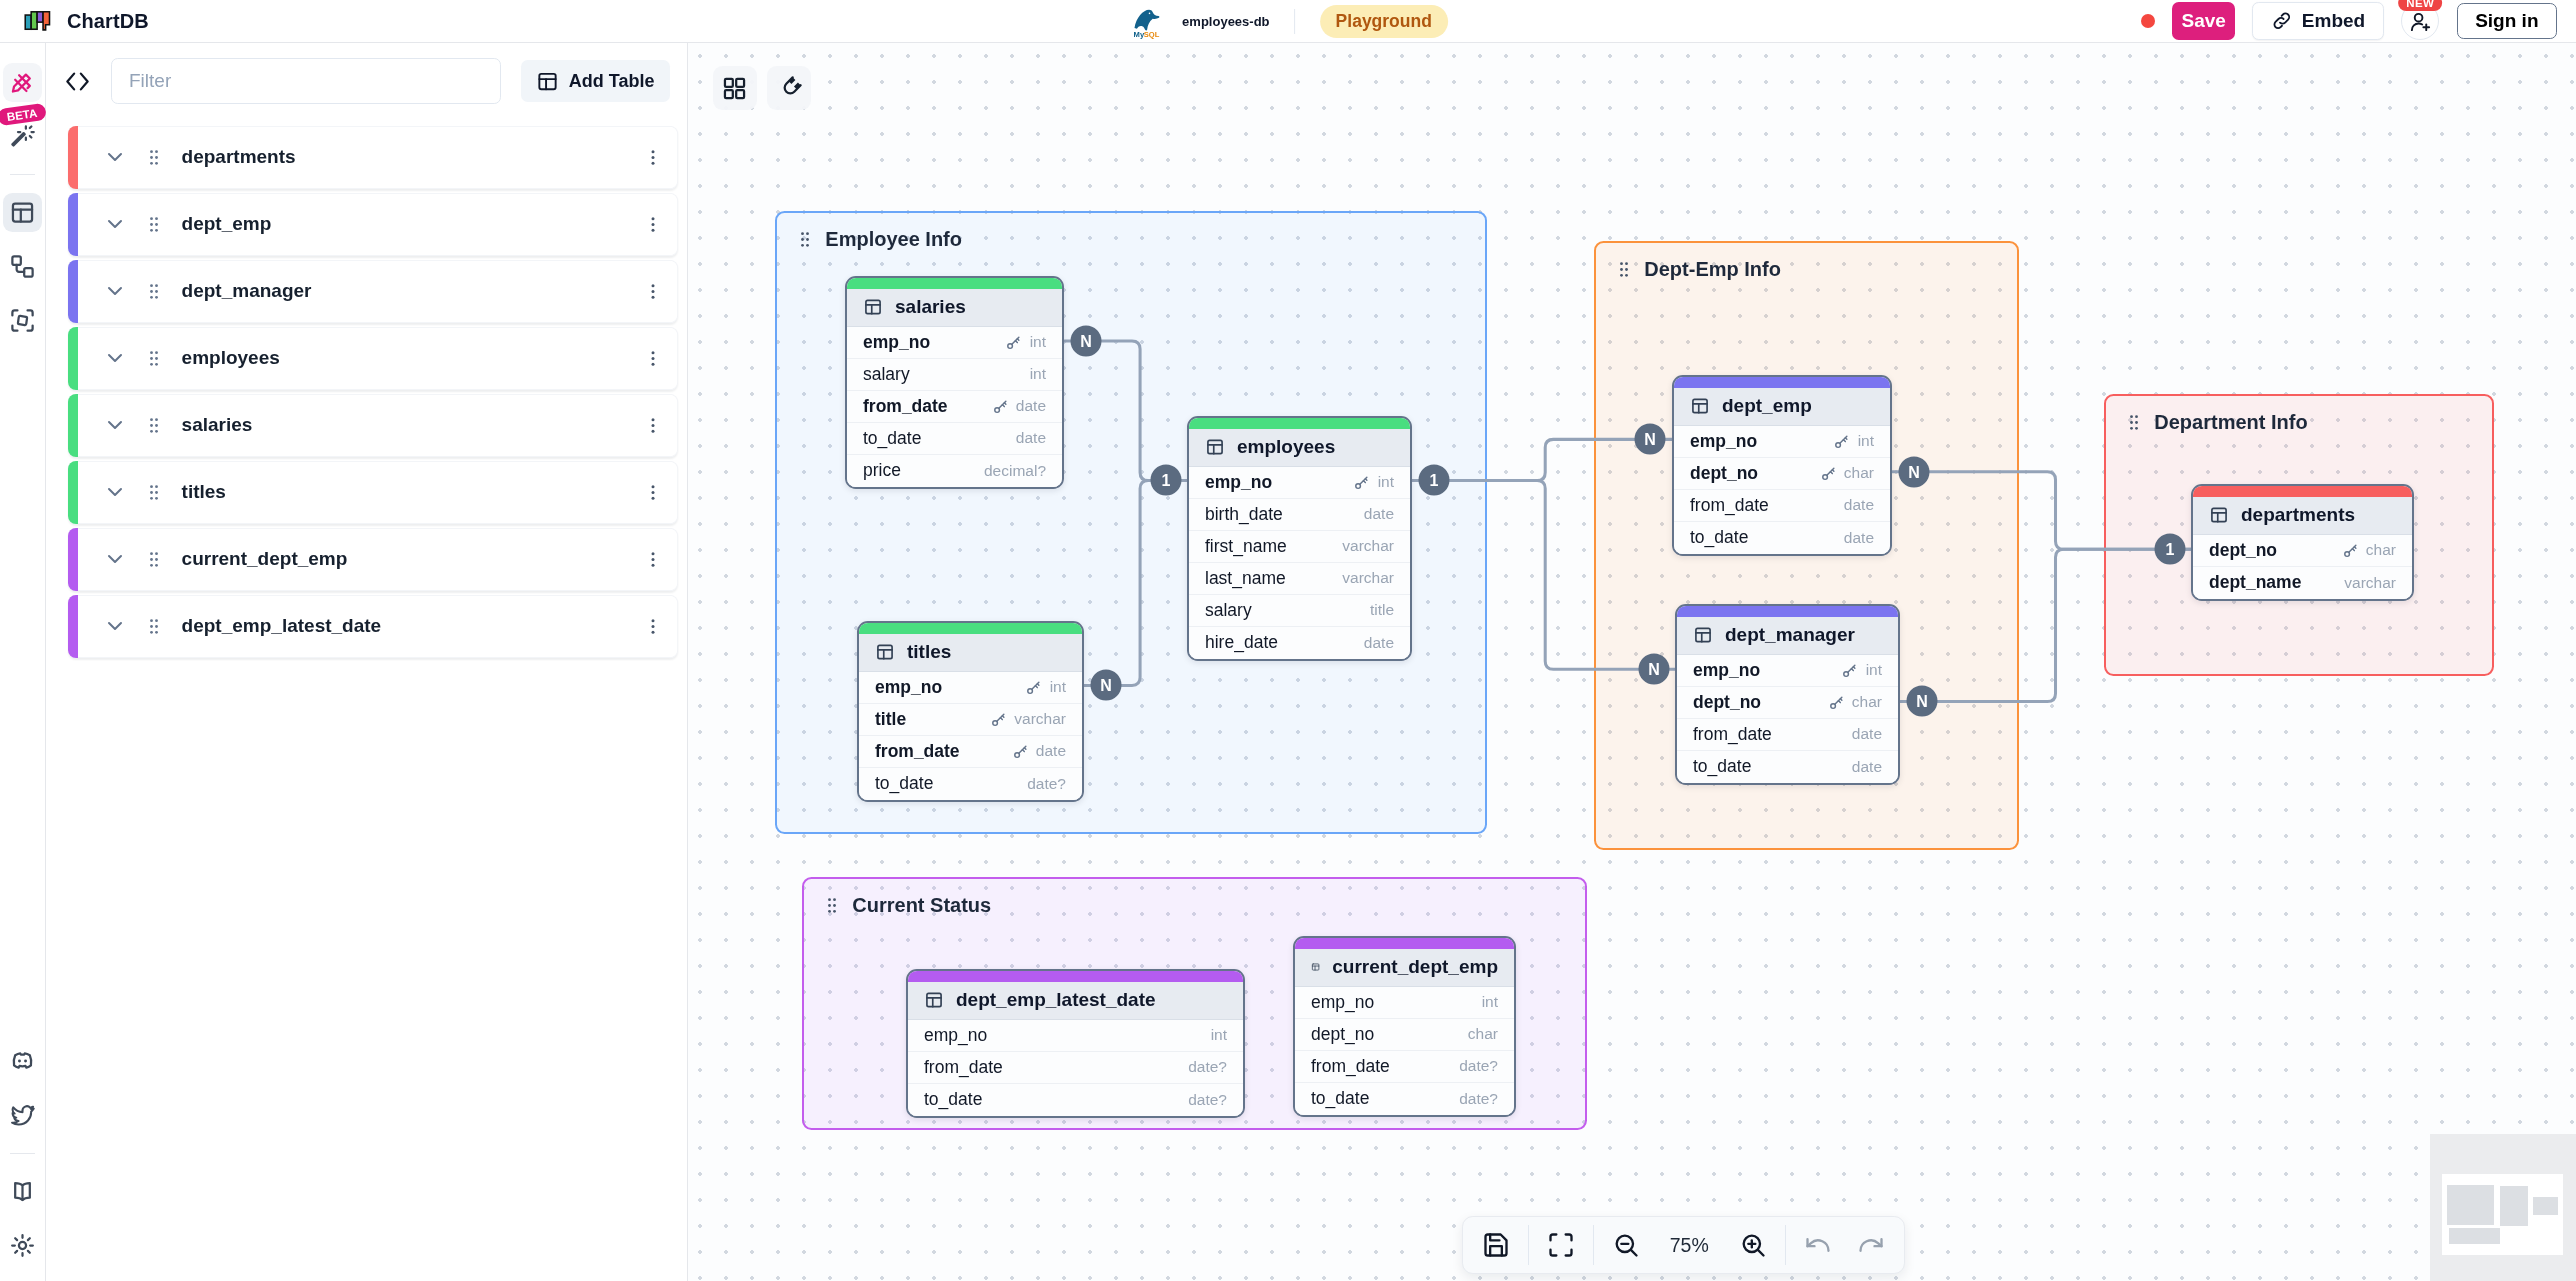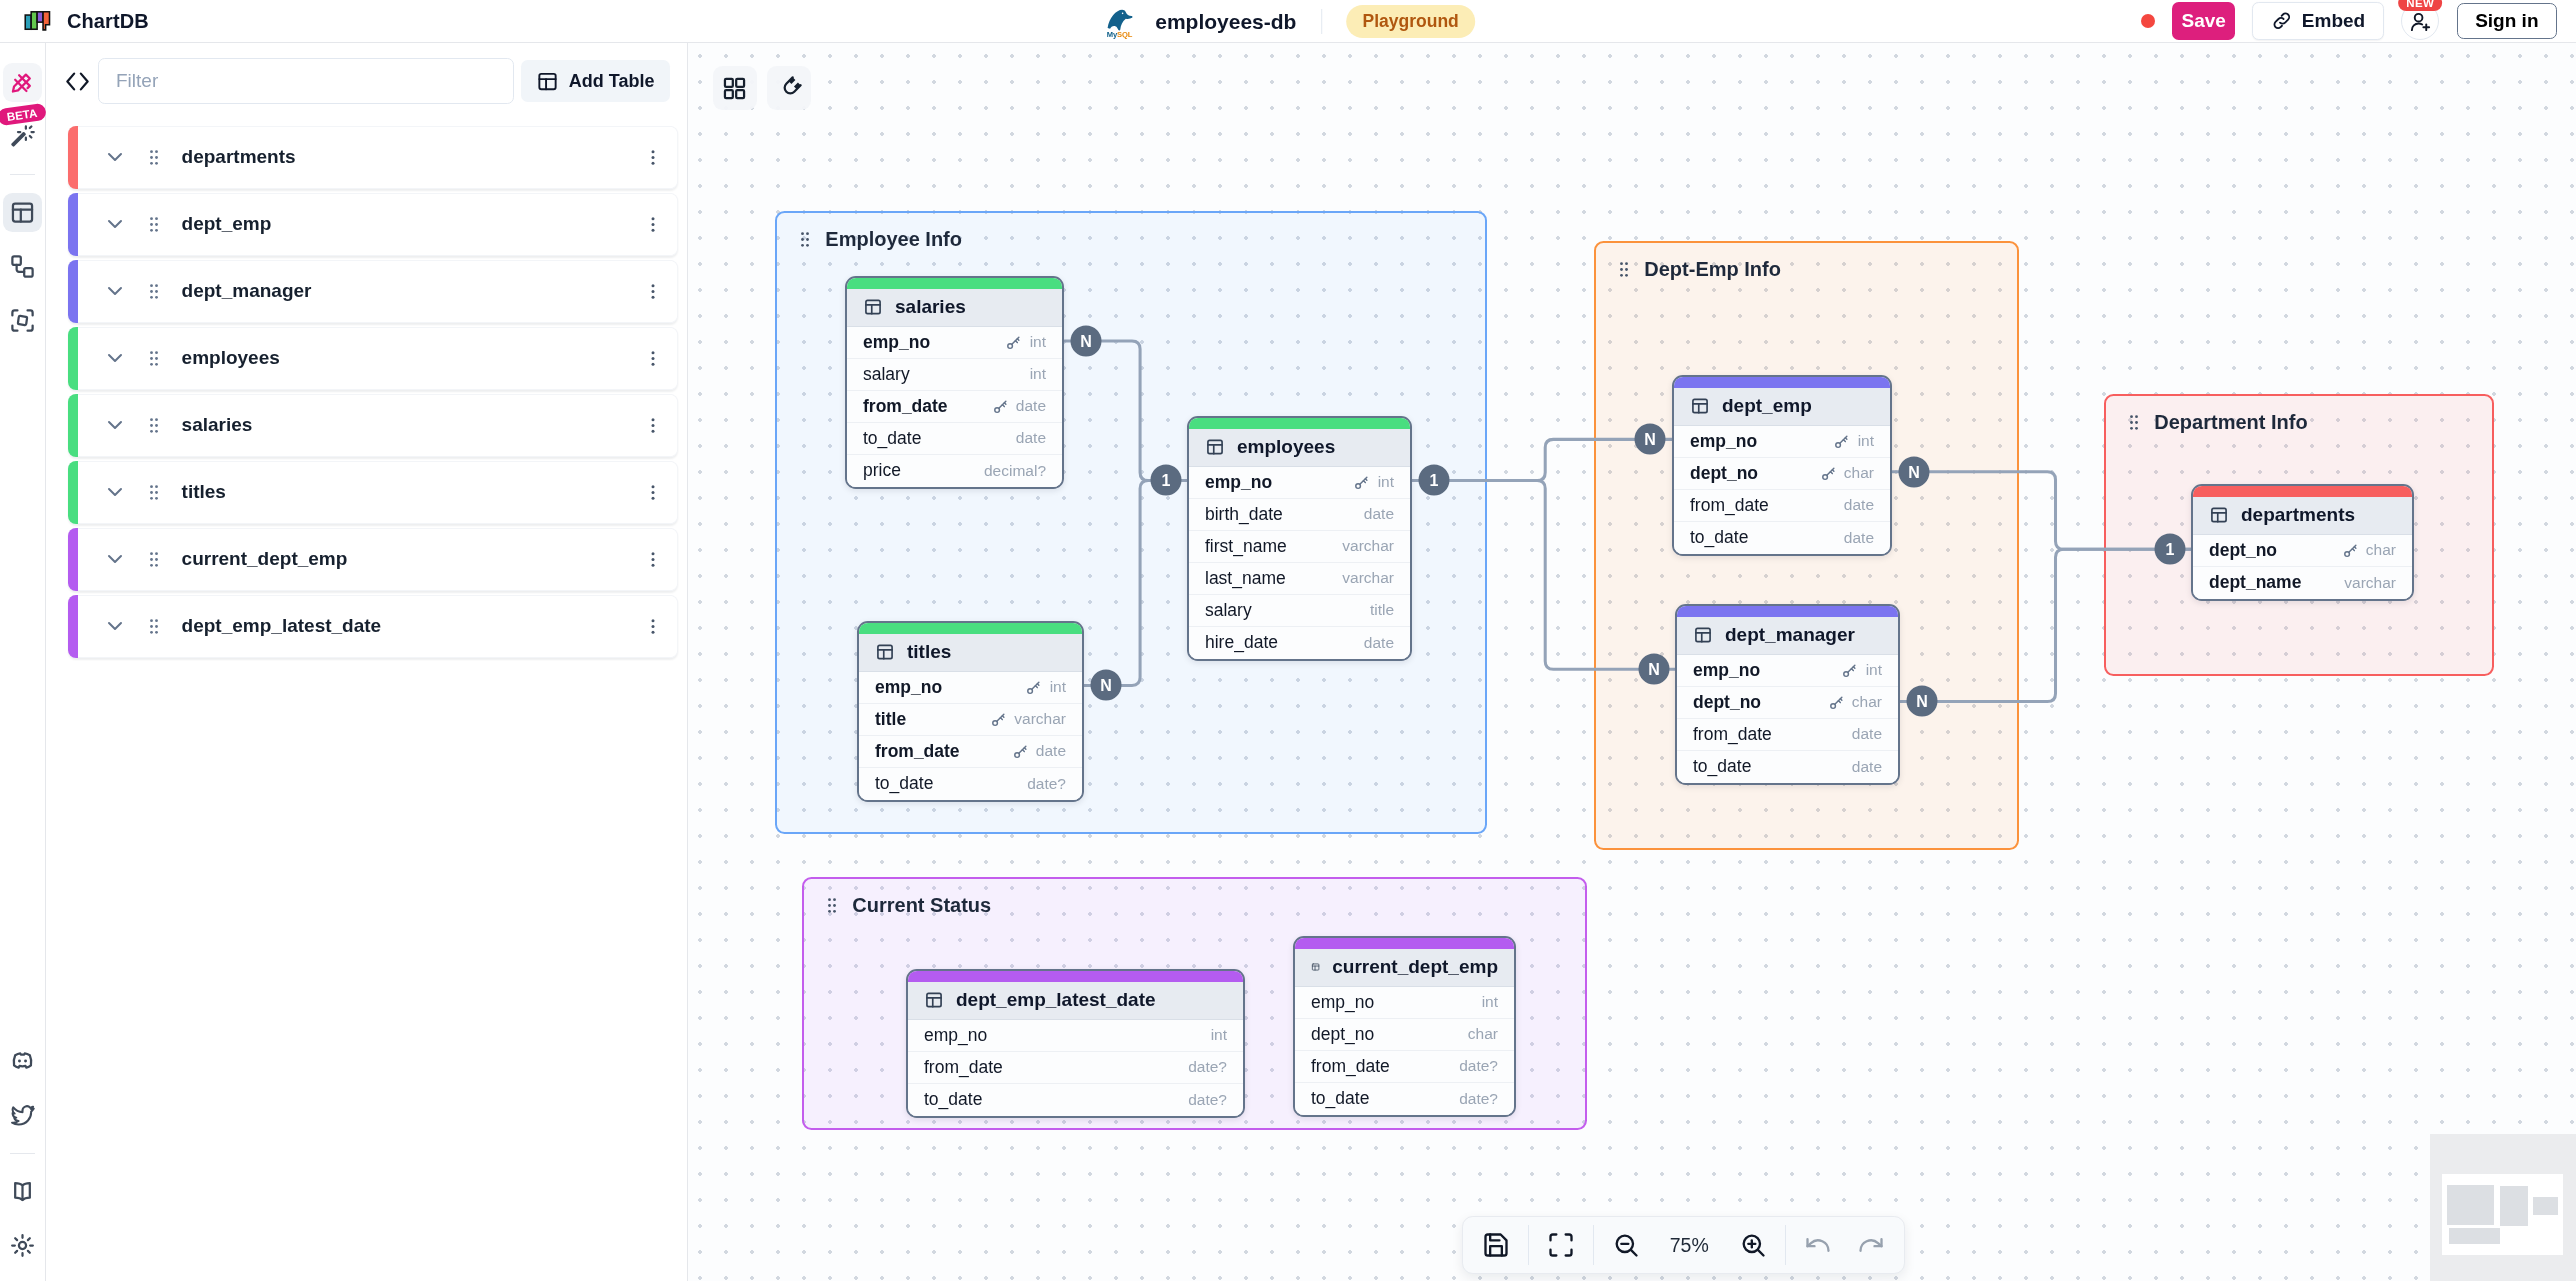--- a/index.html
+++ b/index.html
@@ -10,21 +10,21 @@
   
   .topbar { position:absolute; left:0; top:0; right:0; height:43px; background:#fff;
             border-bottom:0.7px solid #e5e7eb; display:flex; align-items:center; z-index:50; }
   .tb-left { display:flex; align-items:center; padding-left:20px; gap:12px; }
   .logo { width:35px; height:31px; display:inline-block; }
   .appname { font-size:20px; font-weight:700; letter-spacing:0.1px; }
   .menubar { display:flex; gap:43px; margin-left:38px; }
   .tb-center { position:absolute; left:50%; top:0; height:43px; transform:translateX(-50%);
                display:flex; align-items:center; gap:15px; }
   .mysql-ic { width:39px; height:35px; }
-  .dname { font-size:21px; font-weight:700; }
+  .dname { font-size:13px; font-weight:700; }
   .vdiv { width:1.3px; height:25.6px; background:#e2e8f0; margin:0 9.4px; }
   .playground { background:#fcedb6; color:#b0570f; font-size:17.5px; font-weight:600;
                 padding:6px 16px; border-radius:673px; }
   .tb-right { margin-left:auto; display:flex; align-items:center; gap:17.5px; padding-right:19px; }
   .dot { width:14px; height:14px; border-radius:50%; background:#f4473f; }
   .btn-save { background:#dd1f7d; color:#fff; font-size:19px; font-weight:600; border:none;
               border-radius:6.7px; padding:8px 9px; font-family:inherit; }
   .btn-embed { background:#fff; border:0.7px solid #e2e8f0; border-radius:6.7px; font-family:inherit;
                font-size:19px; font-weight:600; color:#0f172a; padding:7.4px 17.5px;
                display:flex; align-items:center; gap:9.4px; box-shadow:0 0.7px 1.3px rgba(15,23,42,.05); }
@@ -50,21 +50,21 @@
   .rail .ritem.hl .ic { color:#e0187c; }
   .rail .ritem.active { background:#e9edf2; }
   .rail .rdiv { width:25.6px; height:1.3px; background:#e5e8ed; margin:2.7px 0; }
   .rail .spacer { flex:1; }
   .beta { position:absolute; top:-10.8px; left:-5.4px; background:#e0187c; color:#fff; font-size:11.5px;
           font-weight:800; padding:2.7px 8.8px; border-radius:673px; transform:rotate(-8deg); z-index:2; }
 
   
   .panel { position:absolute; left:46px; top:43px; bottom:0; width:642px; background:#fff;
            border-right:0.7px solid #e5e7eb; z-index:30; }
-  .panel-head { display:flex; align-items:center; gap:7px; padding:15px 17.5px 13.5px 17.5px; }
+  .panel-head { display:flex; align-items:center; gap:20px; padding:15px 17.5px 13.5px 17.5px; }
   .code-ic { width:27px; height:27px; color:#111827; flex:0 0 auto; }
   .filter-input { flex:1; height:46px; border:0.7px solid #e2e8f0; border-radius:6.7px; font-family:inherit;
                   font-size:19px; padding:0 17.5px; color:#0f172a; outline:none; }
   .filter-input::placeholder { color:#94a3b8; }
   .btn-addtable { background:#f1f5f9; border:none; border-radius:6.7px; height:42px; padding:6px 15px;
                   display:flex; align-items:center; gap:9.4px; font-family:inherit; font-size:18px;
                   font-weight:600; color:#0f172a; }
   .btn-addtable .ic { width:23px; height:23px; }
   .tlist { padding:8px 9.4px 0 21.6px; }
   .trow { position:relative; height:63px; background:#fff; border-radius:8px; margin-bottom:4px;

